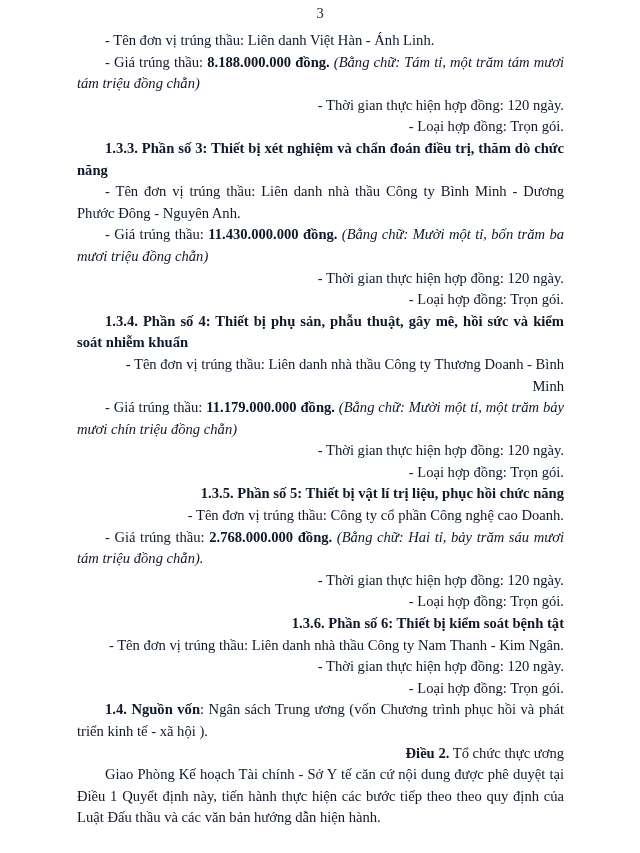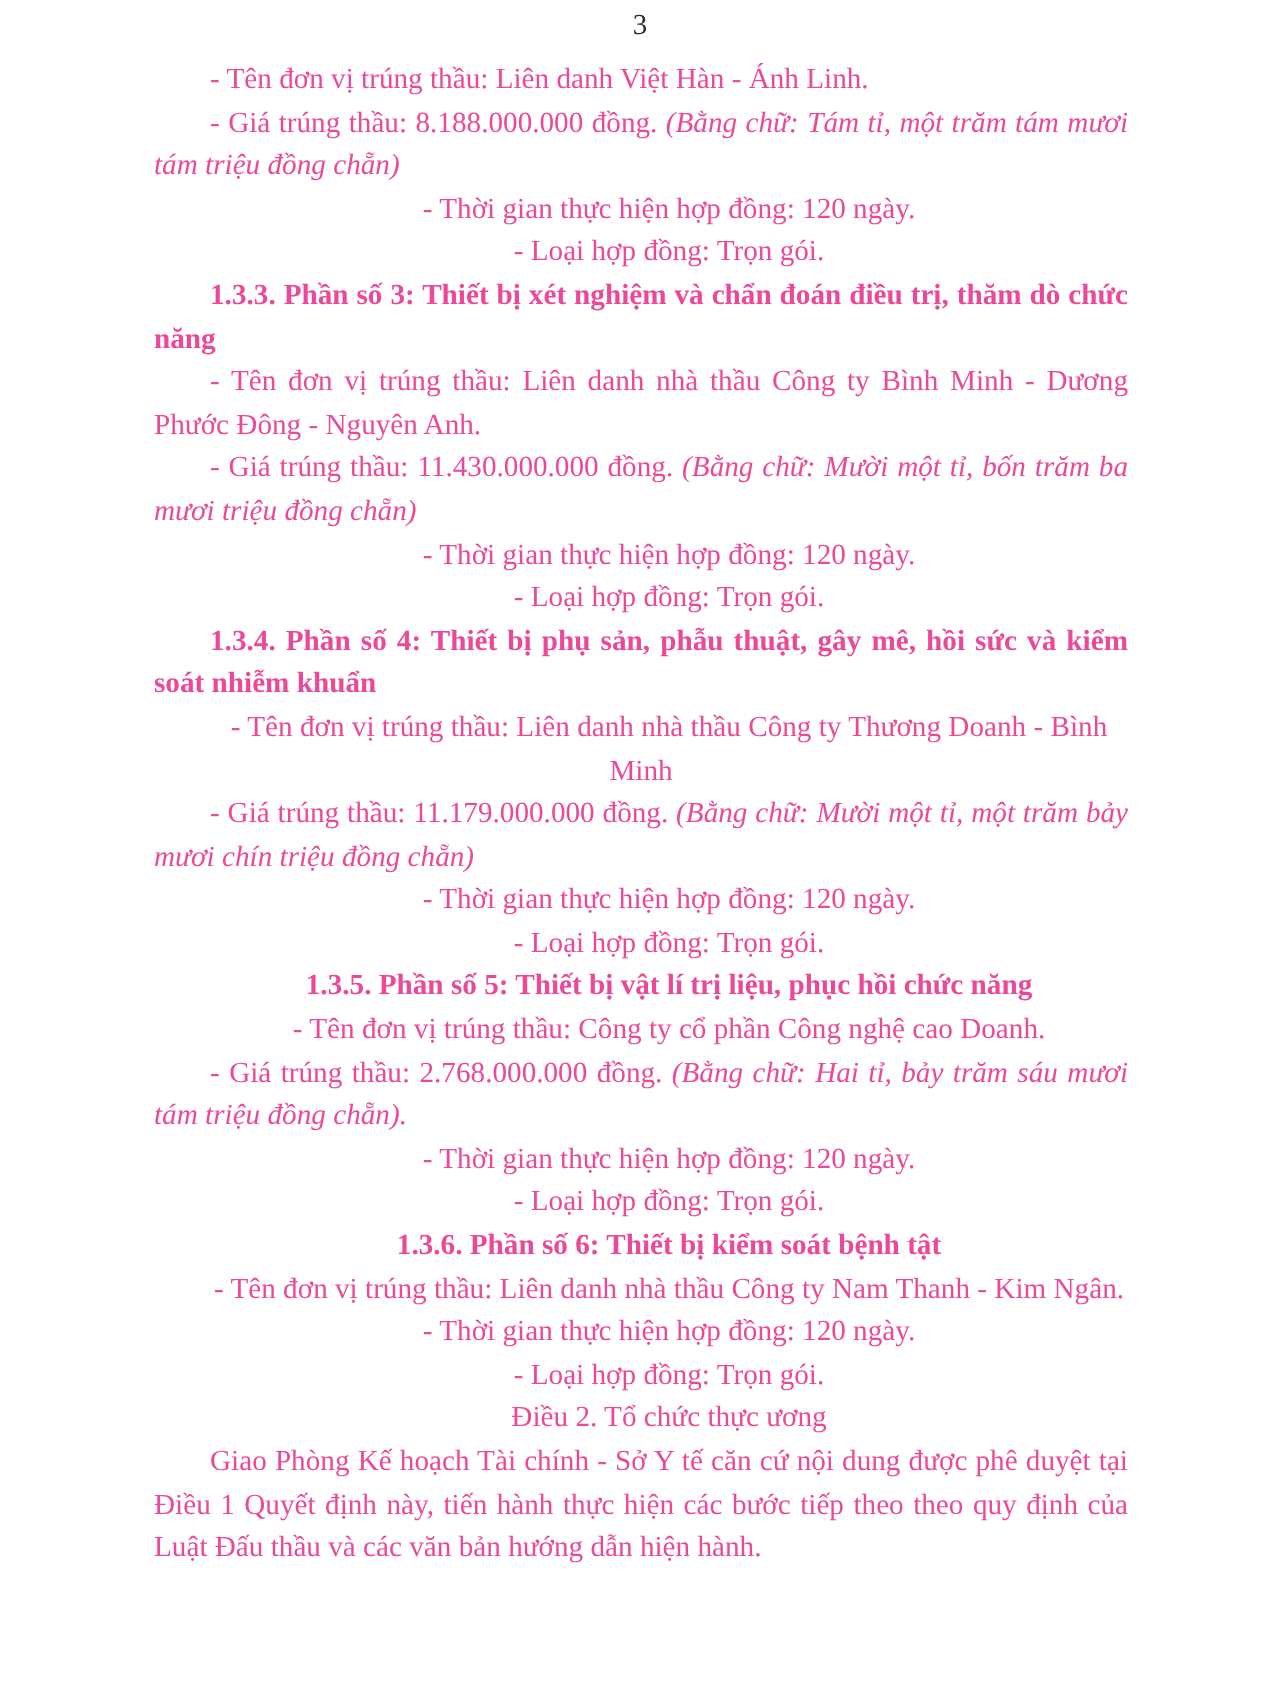--- a/index.html
+++ b/index.html
@@ -37,26 +37,26 @@
     left: 77px;
     top: 30px;
     width: 487px;
   }
   p {
     margin: 0;
     font-size: 14.6px;
     line-height: 21.6px;
     text-align: justify;
     text-indent: 28px;
-    color: #ec4899;
+    color: #0f172a;
     -webkit-font-smoothing: antialiased;
   }
   p.just { text-align: justify; }
-  p.left { text-align: center; }
-  b, .b { font-weight: normal; }
+  p.left { text-align: right; }
+  b, .b { font-weight: bold; }
   i, .i { font-style: italic; }
   .hdr { font-weight: bold; }
 </style>
 </head>
 <body>
 
 <div class="page">
 
   <div class="page-number">3</div>
 
@@ -102,20 +102,21 @@
 
     <p class="left hdr"><span>1.3.6. Phần số 6: Thiết bị kiểm soát bệnh tật</span></p>
 
     <p class="left"><span>- Tên đơn vị trúng thầu: Liên danh nhà thầu Công ty Nam Thanh - Kim Ngân.</span></p>
 
 
     <p class="left"><span>- Thời gian thực hiện hợp đồng: 120 ngày.</span></p>
 
     <p class="left"><span>- Loại hợp đồng: Trọn gói.</span></p>
 
+    <p class="just"><b>1.4. Nguồn vốn</b><span>: Ngân sách Trung ương (vốn Chương trình phục hồi và phát triển kinh tế - xã hội ).</span></p>
 
 
     <p class="left"><b>Điều 2.</b><span> Tổ chức thực ương</span></p>
 
     <p class="just"><span>Giao Phòng Kế hoạch Tài chính - Sở Y tế căn cứ nội dung được phê duyệt tại Điều 1 Quyết định này, tiến hành thực hiện các bước tiếp theo theo quy định của Luật Đấu thầu và các văn bản hướng dẫn hiện hành.</span></p>
 
   </div>
 </div>
 
 </body></html>

